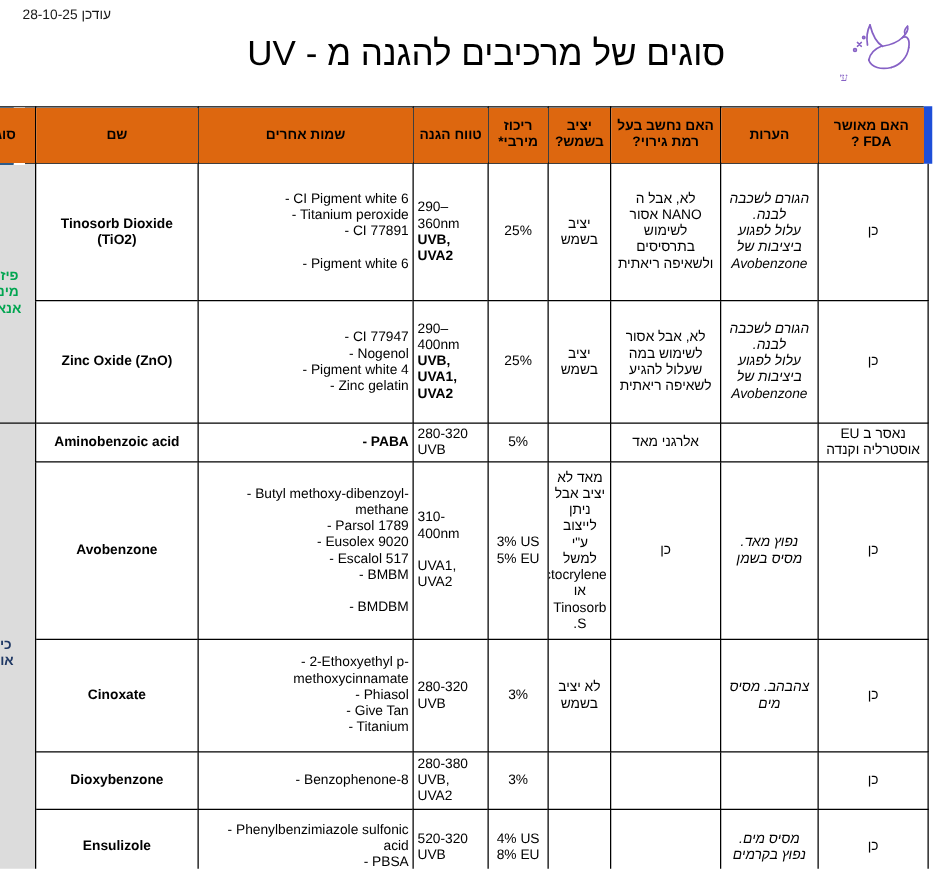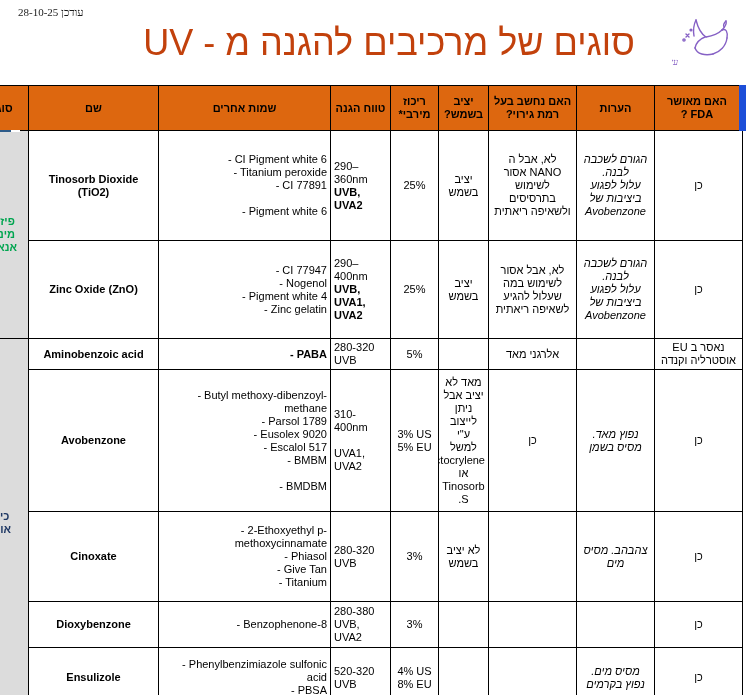--- a/index.html
+++ b/index.html
@@ -19,36 +19,35 @@
     height:85px;
     width:746px;
   }
   .date{
     position:absolute;
     top:6px; left:18px;
     font-size:11px;
     color:#1a1a1a;
     direction:rtl;
     white-space:nowrap;
-    font-family:Liberation Serif, serif;
   }
   .logo{
     position:absolute;
     top:10px; right:6px;
     width:68px; height:62px;
   }
   .page-title{
     position:absolute;
     top:26px;
     right:88px;
     left:120px;
     text-align:center;
-    font-size:36px;
+    font-size:28px;
     line-height:34px;
-    color:#c2410c;
+    color:#000000;
     font-weight:400;
     white-space:nowrap;
     direction:rtl;
   }
 
   
   table.grid{
     border-collapse:collapse;
     table-layout:fixed;
     width:740px;

